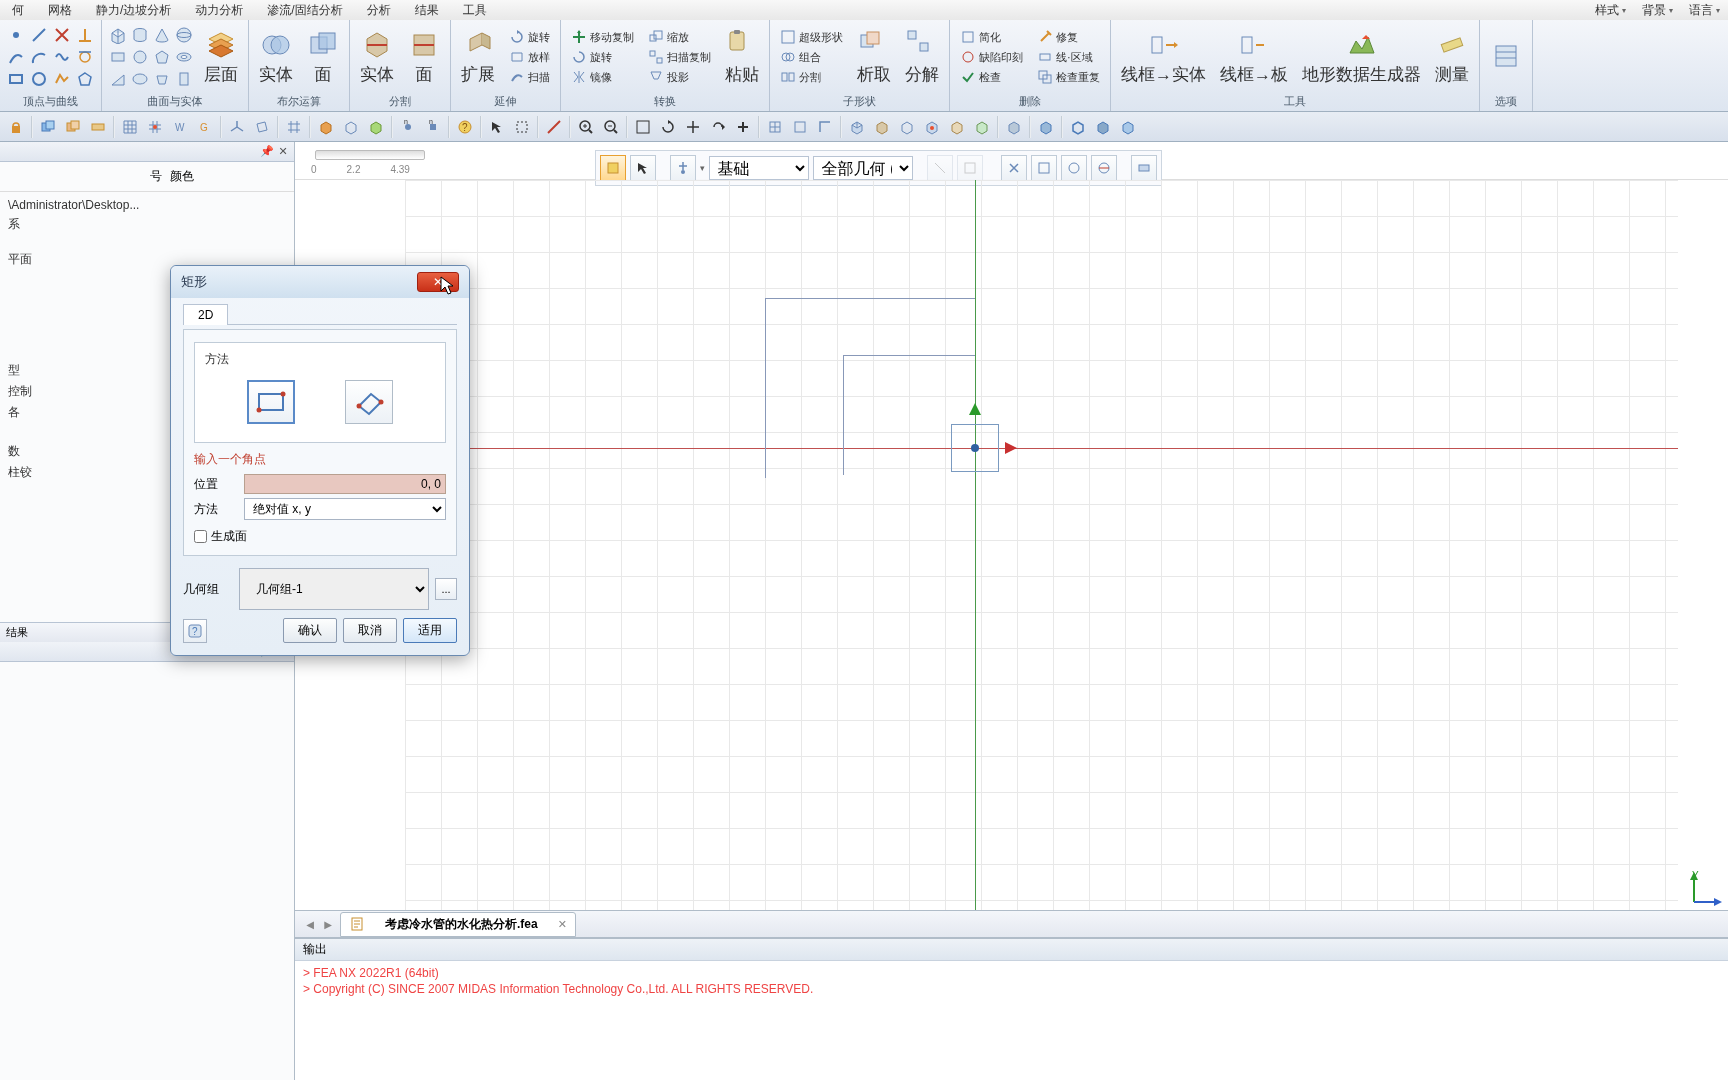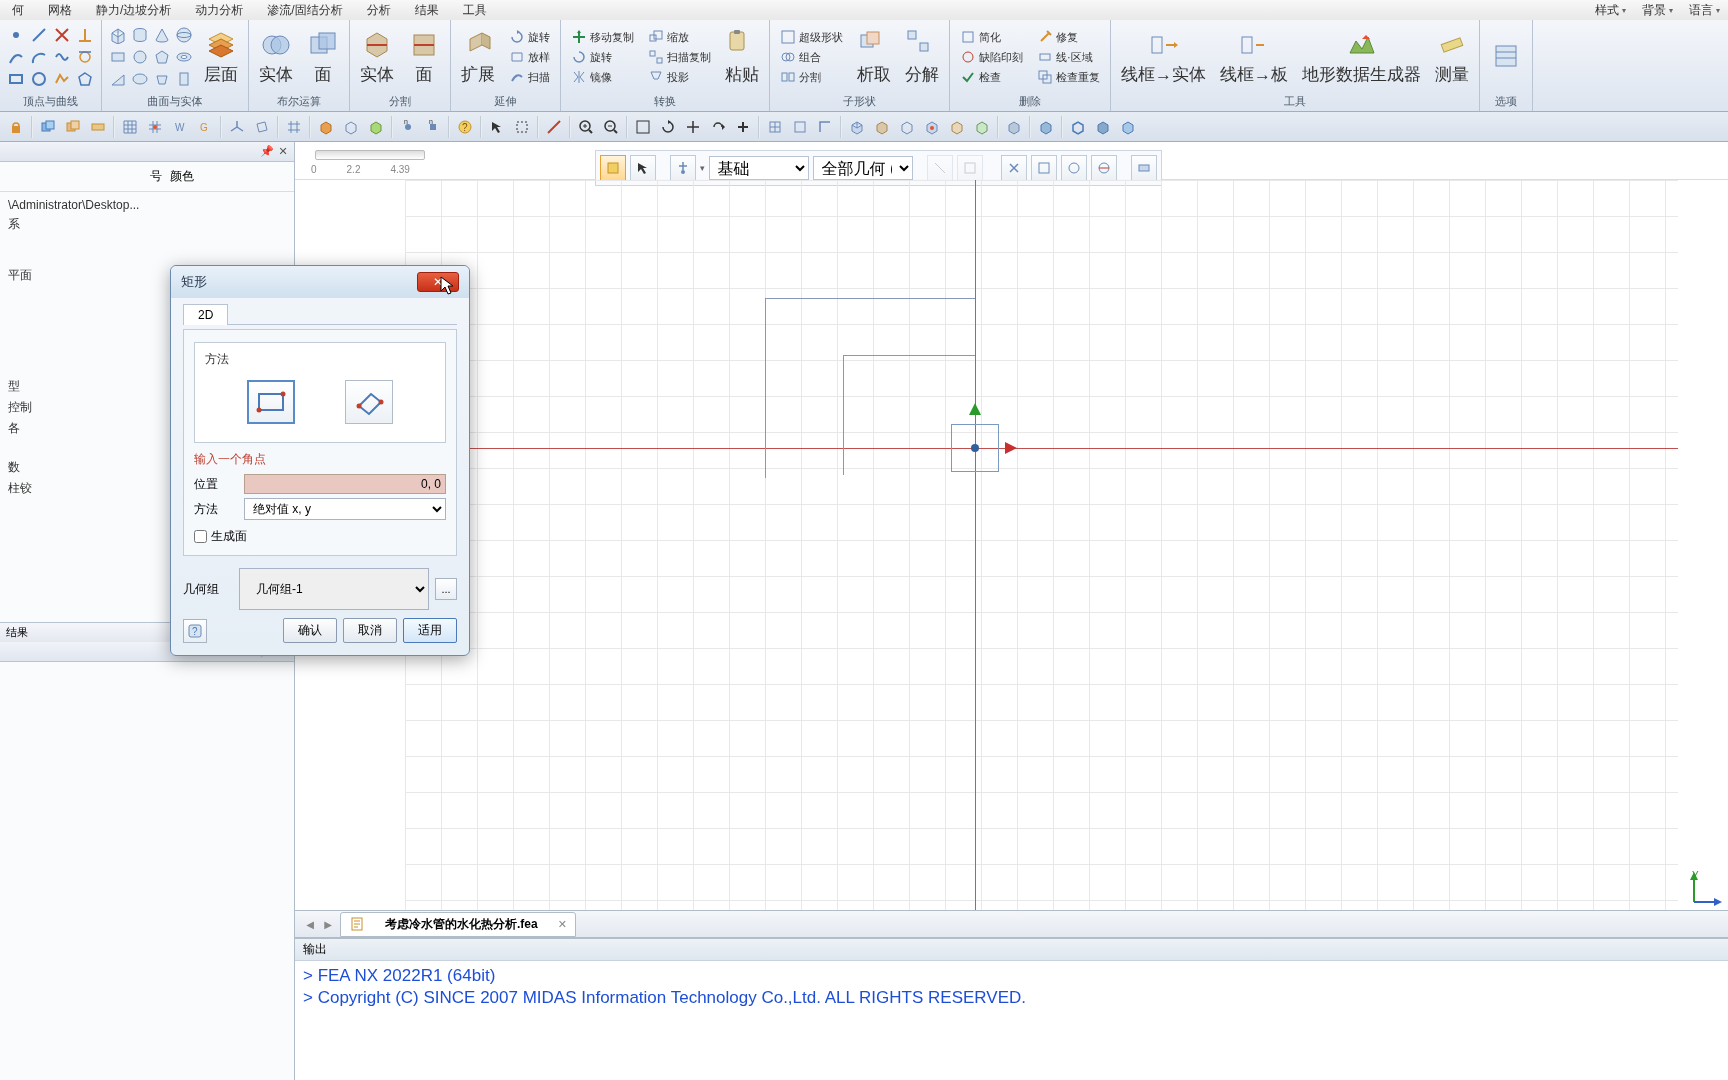--- a/index.html
+++ b/index.html
@@ -70,21 +70,21 @@
     
     
     .doc-tabs { position: absolute; left: 295px; right: 0; bottom: 142px; height: 28px; background: linear-gradient(#f4f6fa, #e4e8f0); border-top: 1px solid #b0bcc8; border-bottom: 1px solid #b0bcc8; display: flex; align-items: center; padding: 0 6px; }
     .doc-tabs .nav { width: 18px; text-align: center; color: #888; font-size: 10px; }
     .doc-tabs .tab { background: #fff; border: 1px solid #b0bcc8; border-radius: 3px 3px 0 0; padding: 3px 8px; font-size: 12px; display: flex; align-items: center; gap: 20px; margin-left: 3px; }
     .doc-tabs .tab .close { font-size: 11px; color: #888; }
     
     
     .output { position: absolute; left: 295px; right: 0; bottom: 0; height: 142px; background: #fff; border-top: 1px solid #b0bcc8; }
     .output-header { background: linear-gradient(#eef2f7, #dee6ef); padding: 2px 8px; font-size: 12px; border-bottom: 1px solid #c8d2de; }
-    .output-body { padding: 4px 8px; font-size: 17px; color: #1d4ed8; font-family: "SimSun", serif; }
+    .output-body { padding: 4px 8px; font-size: 12px; color: #ef4444; font-family: "SimSun", serif; }
     .output-body div { padding: 1px 0; }
     
     
     .dialog { position: absolute; left: 170px; top: 265px; width: 300px; background: linear-gradient(#f2f6fb, #e6eef6); border: 1px solid #6a8ab0; border-radius: 6px; box-shadow: 0 4px 18px rgba(0,0,0,0.35); }
     .dialog-title { background: linear-gradient(#e9f1f9, #cfe0ef); border-radius: 6px 6px 0 0; padding: 6px 10px; font-size: 13px; color: #2a3a50; display: flex; align-items: center; }
     .dialog-title .text { flex: 1; }
     .dialog-title .close { width: 42px; height: 20px; background: linear-gradient(#e86040, #c83018); border: 1px solid #a02010; border-radius: 3px; color: #fff; display: flex; align-items: center; justify-content: center; font-size: 12px; position: relative; }
     .dialog-title .close::after { content: "✕"; }
     .cursor-img { position: absolute; left: 440px; top: 276px; width: 14px; height: 20px; z-index: 100; pointer-events: none; }
     .dialog-body { padding: 6px 12px 12px; }
@@ -871,21 +871,21 @@
     <span class="pin">📌</span>
     <span class="close">✕</span>
   </div>
   <div class="tree-headers">
     <div class="h1">号</div>
     <div class="h2">颜色</div>
   </div>
   <div class="tree-content">
     <div class="tree-item">\Administrator\Desktop...</div>
     <div class="tree-item">系</div>
-    <div class="tree-item" style="margin-top:30px">平面</div>
+    <div class="tree-item" style="margin-top:14px">平面</div>
     <div class="tree-item" style="margin-top:90px">型</div>
     <div class="tree-item">控制</div>
     <div class="tree-item">各</div>
     <div class="tree-item" style="margin-top:18px">数</div>
     <div class="tree-item">柱铰</div>
   </div>
   <div class="second-panel">
     <div class="bottom-tab">结果</div>
     <div class="panel-header">
       <span class="pin">📌</span>

